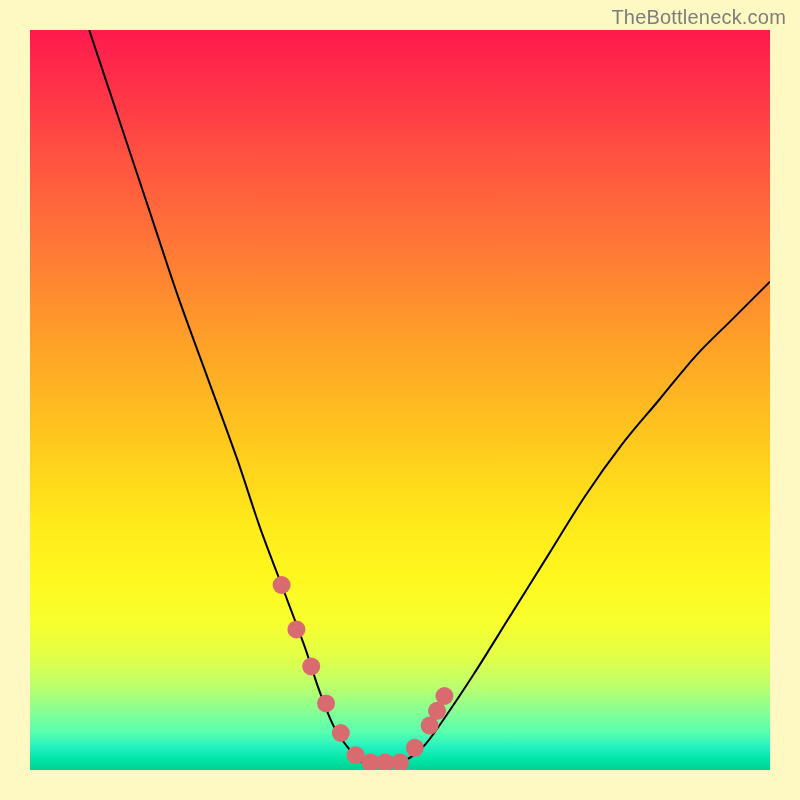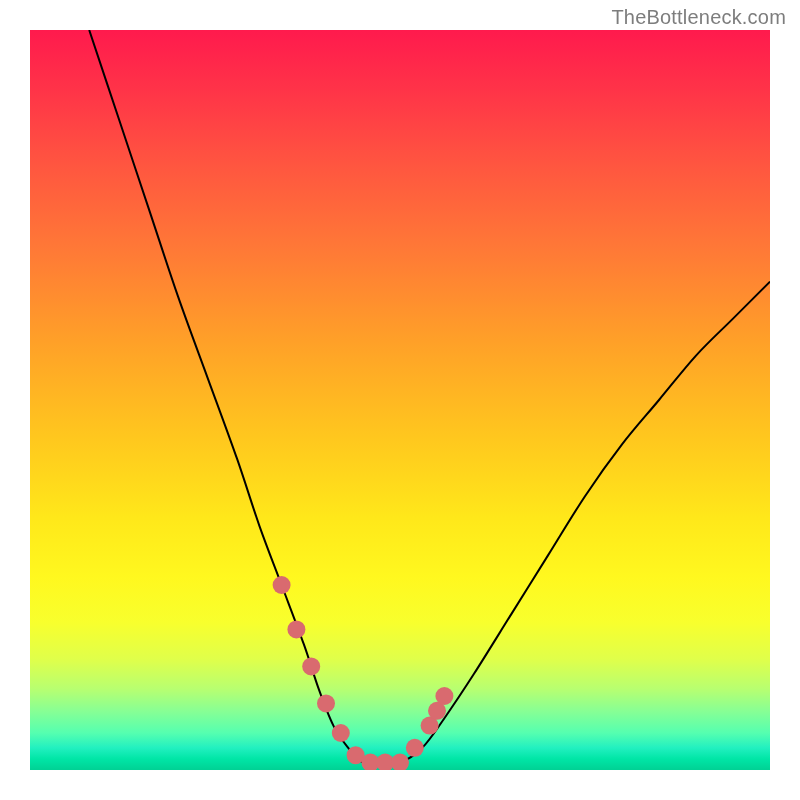--- a/index.html
+++ b/index.html
@@ -10,21 +10,21 @@
     background: #000;
     overflow: hidden;
     font-family: Arial, Helvetica, sans-serif;
   }
   .frame {
     position: absolute;
     top: 0;
     left: 0;
     width: 800px;
     height: 800px;
-    background: #ffffff;
+    background: #fef9c3;
   }
   .plot-area {
     position: absolute;
     top: 30px;
     left: 30px;
     width: 740px;
     height: 740px;
     background: linear-gradient(to bottom,
       #ff1a4d 0%,
       #ff3348 8%,

